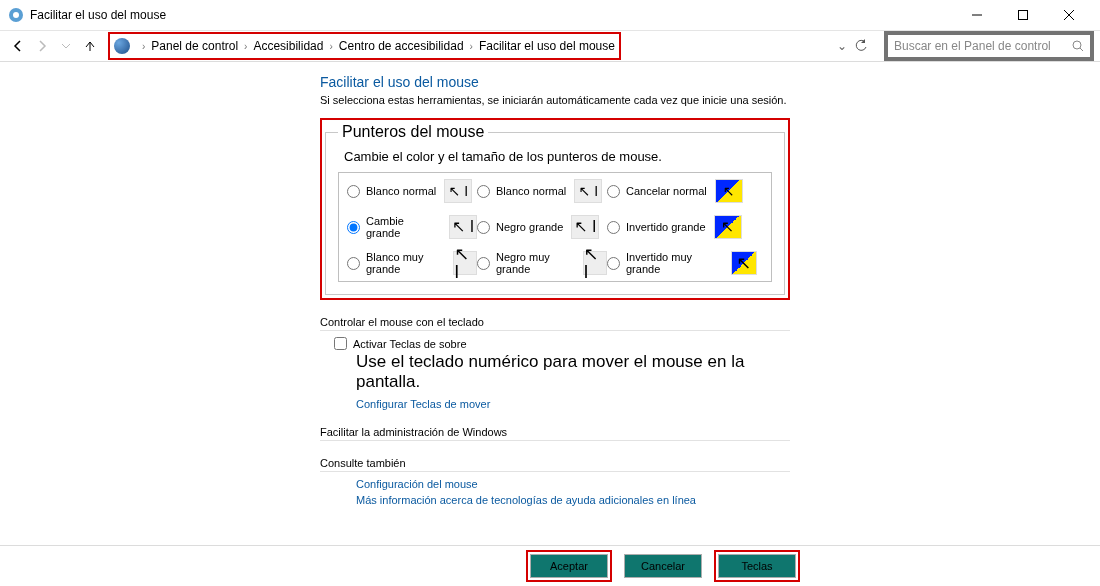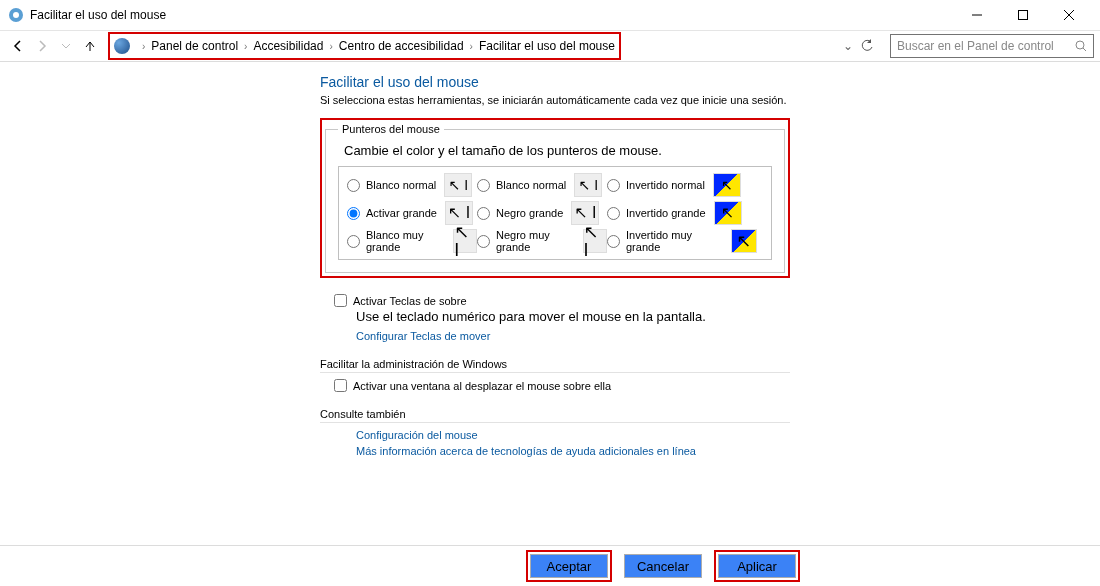--- a/index.html
+++ b/index.html
@@ -10,52 +10,52 @@
   .addrbar{height:30px;display:flex;align-items:center;padding:0 6px;border-bottom:1px solid #dcdcdc;}
   .navarrow{width:24px;height:24px;display:flex;align-items:center;justify-content:center;color:#555;}
   .navarrow.disabled{color:#bbb;}
   .breadcrumb-highlight{border:2px solid #d40000;display:flex;align-items:center;height:24px;padding:0 4px;margin-left:6px;}
   .bc-icon{width:16px;height:16px;border-radius:50%;background:radial-gradient(circle at 30% 30%,#6aa6e0,#1e4f8a);margin-right:6px;}
   .bc-sep{margin:0 6px;color:#777;font-size:10px;}
   .bc-item{color:#000;}
   .addr-tail{flex:1;}
   .addr-drop{width:24px;text-align:center;color:#666;}
   .refresh{width:24px;text-align:center;color:#666;}
-  .searchbox{width:190px;height:22px;border:1px solid #737373;display:flex;align-items:center;padding:0 6px;margin-left:6px;color:#888;}
+  .searchbox{width:190px;height:22px;border:4px solid #737373;display:flex;align-items:center;padding:0 6px;margin-left:6px;color:#888;}
   .searchbox .sicon{margin-left:auto;color:#888;}
 
   .body{display:flex;height:calc(586px - 60px - 40px);}
   .content{margin-left:320px;width:470px;padding-top:12px;}
   h1{font-size:14px;font-weight:400;color:#0b5aa0;margin:0 0 4px 0;}
   .sub{font-size:11px;color:#000;margin-bottom:12px;}
 
   .group-highlight{border:2px solid #d40000;padding:3px;}
   fieldset.group{border:1px solid #c8c8c8;padding:8px 12px 12px 12px;margin:0;}
-  fieldset.group legend{font-size:11px;padding:0 4px;}
+  fieldset.group legend{font-size:16px;padding:0 4px;}
   .groupdesc{font-size:13px;margin:0 0 8px 6px;}
 
-  .ptable{border:1px solid #bfbfbf;padding:6px 8px;display:grid;grid-template-columns:130px 130px 150px;row-gap:4px;}
+  .ptable{border:1px solid #bfbfbf;padding:6px 8px;display:grid;grid-template-columns:130px 130px 150px;row-gap:12px;}
   .opt{display:flex;align-items:center;gap:6px;}
   .opt input[type=radio]{margin:0;}
   .opt-label{font-size:11px;line-height:1.1;}
   .swatch{width:26px;height:22px;background:#eee;border:1px solid #ddd;display:flex;align-items:center;justify-content:center;margin-left:2px;}
   .swatch.inv{background:linear-gradient(135deg,#0028ff 0 50%,#ffe600 50% 100%);} 
   .cursor-glyph{font-size:14px;line-height:1;}
 
   .section{margin-top:16px;}
   .section-title{font-size:11px;color:#000;margin-bottom:6px;border-bottom:1px solid #e2e2e2;padding-bottom:2px;}
   .chk{display:flex;align-items:center;gap:6px;margin:4px 0 2px 14px;font-size:11px;}
   .chk input{margin:0;}
-  .hint{font-size:13px;margin:2px 0 6px 36px;}
+  .hint{font-size:17px;margin:2px 0 6px 36px;}
   .link{color:#0b5aa0;cursor:pointer;}
   .link.u{}
   .linkrow{margin:4px 0 2px 36px;font-size:11px;}
 
   .footer{position:absolute;bottom:0;left:0;right:0;height:40px;border-top:1px solid #dcdcdc;display:flex;align-items:center;justify-content:flex-end;padding-right:300px;gap:12px;background:#fff;}
-  .btn{min-width:76px;height:22px;border:1px solid #adadad;background:#3b82f6;font-size:13px;display:flex;align-items:center;justify-content:center;cursor:pointer;}
+  .btn{min-width:76px;height:22px;border:1px solid #adadad;background:#0f766e;font-size:11px;display:flex;align-items:center;justify-content:center;cursor:pointer;}
   .btn-wrap{border:2px solid #d40000;padding:2px;}
   svg{display:block;}
 </style>
 </head>
 <body>
 
 <div class="titlebar">
   <span>
     <svg width="16" height="16">
         <circle cx="8" cy="8" r="7" fill="#5a9fd4"></circle>
@@ -154,29 +154,29 @@
           </div>
           <div class="opt">
             <input type="radio" name="ptr" style="">
             <span class="opt-label">Blanco normal</span>
             <span class="swatch">
                 <span class="cursor-glyph" style="color:#000">↖ I</span>
               </span>
           </div>
           <div class="opt">
             <input type="radio" name="ptr" style="">
-            <span class="opt-label">Invertido normal</span>
+            <span class="opt-label">Cancelar normal</span>
             <span class="swatch inv">
                 <span class="cursor-glyph" style="color:#000">↖</span>
               </span>
           </div>
 
           <div class="opt">
             <input type="radio" name="ptr" checked="" style="">
-            <span class="opt-label">Activar grande</span>
+            <span class="opt-label">Cambie grande</span>
             <span class="swatch">
                 <span class="cursor-glyph" style="font-size:16px">↖ I</span>
               </span>
           </div>
           <div class="opt">
             <input type="radio" name="ptr" style="">
             <span class="opt-label">Negro grande</span>
             <span class="swatch">
                 <span class="cursor-glyph" style="font-size:16px;color:#000">↖ I</span>
               </span>
@@ -209,46 +209,43 @@
             <span class="swatch inv">
                 <span class="cursor-glyph" style="font-size:18px;color:#000">↖</span>
               </span>
           </div>
 
         </div>
       </fieldset>
     </div>
 
     <div class="section">
+      <div class="section-title">Controlar el mouse con el teclado</div>
       <label class="chk">
         <input type="checkbox" style="">
         <span>Activar Teclas de sobre</span>
       </label>
       <div class="hint">Use el teclado numérico para mover el mouse en la pantalla.</div>
       <div class="linkrow"><span class="link">Configurar Teclas de mover</span></div>
     </div>
 
     <div class="section">
       <div class="section-title">Facilitar la administración de Windows</div>
-      <label class="chk">
-        <input type="checkbox" style="">
-        <span>Activar una ventana al desplazar el mouse sobre ella</span>
-      </label>
     </div>
 
     <div class="section">
       <div class="section-title">Consulte también</div>
       <div class="linkrow"><span class="link">Configuración del mouse</span></div>
       <div class="linkrow"><span class="link u">Más información acerca de tecnologías de ayuda adicionales en línea</span></div>
     </div>
 
   </div>
 </div>
 
 <div class="footer">
   <span class="btn-wrap">
     <div class="btn">Aceptar</div>
   </span>
   <div class="btn">Cancelar</div>
   <span class="btn-wrap">
-    <div class="btn">Aplicar</div>
+    <div class="btn">Teclas</div>
   </span>
 </div>
 
 </body></html>

